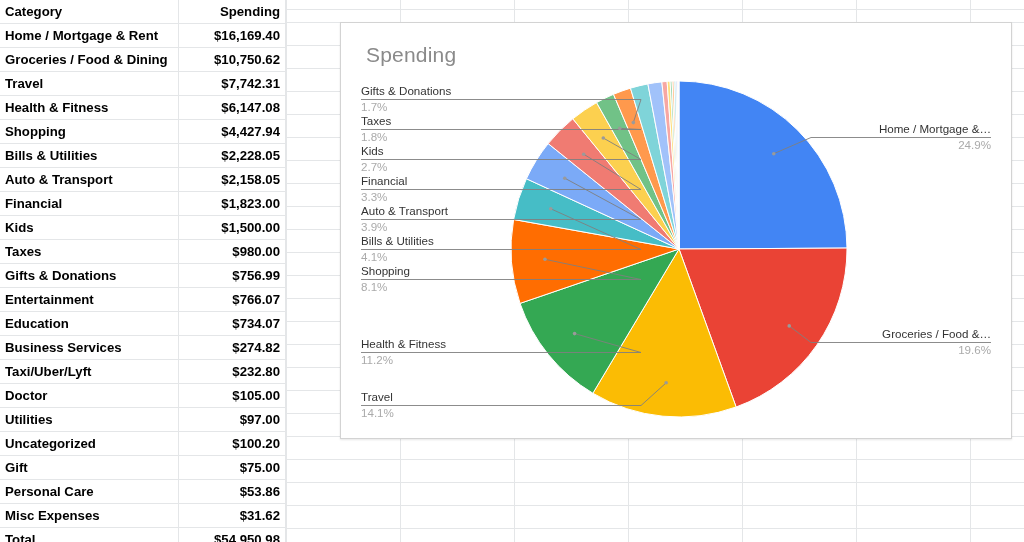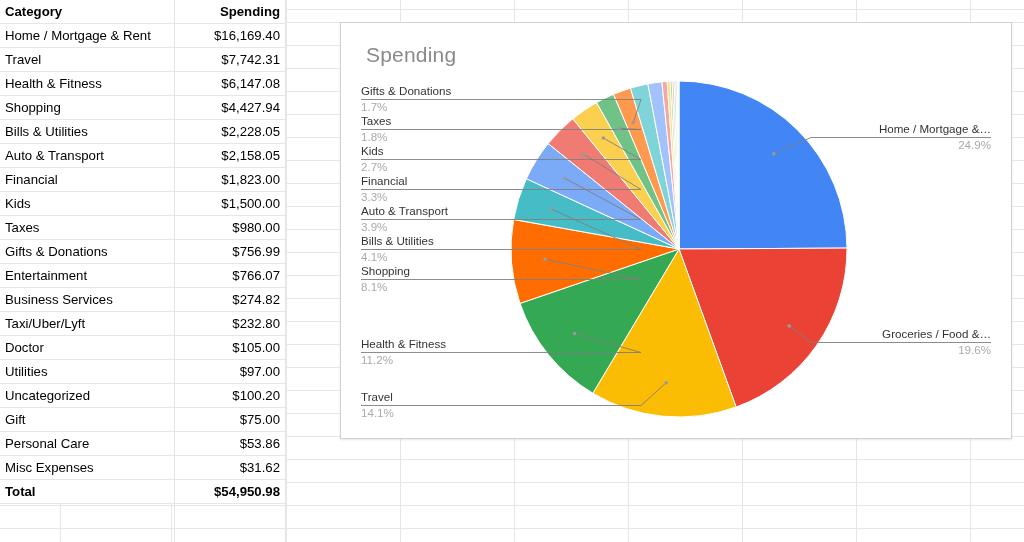--- a/index.html
+++ b/index.html
@@ -53,21 +53,21 @@
     background: transparent;
   }
   #data-table tr { height: 23px; }
   #data-table td, #data-table th {
     border-bottom: 1px solid #e4e6e8;
     padding: 0 5px;
     height: 23px;
     line-height: 22px;
     white-space: nowrap;
     overflow: hidden;
-    font-weight: normal;
+    font-weight: bold;
     background: #ffffff;
   }
   #data-table .cat  { width: 171px; text-align: left; border-right: 1px solid #e4e6e8; }
   #data-table .amt  { width: 114px; text-align: right; border-right: 1px solid #e4e6e8; }
   #data-table thead th { font-weight: bold; font-size: 13.2px; }
   #data-table tr.total-row td { font-weight: bold; }
 
   
   #chart-card {
     position: absolute;
@@ -117,20 +117,24 @@
       <th class="cat">Category</th>
       <th class="amt">Spending</th>
     </tr>
   </thead>
   <tbody id="table-body">
       <tr>
         <td class="cat">Home / Mortgage &amp; Rent</td>
         <td class="amt">$16,169.40</td>
       </tr>
       <tr>
+        <td class="cat">Groceries / Food &amp; Dining</td>
+        <td class="amt">$10,750.62</td>
+      </tr>
+      <tr>
         <td class="cat">Travel</td>
         <td class="amt">$7,742.31</td>
       </tr>
       <tr>
         <td class="cat">Health &amp; Fitness</td>
         <td class="amt">$6,147.08</td>
       </tr>
       <tr>
         <td class="cat">Shopping</td>
         <td class="amt">$4,427.94</td>
@@ -155,20 +159,24 @@
         <td class="cat">Taxes</td>
         <td class="amt">$980.00</td>
       </tr>
       <tr>
         <td class="cat">Gifts &amp; Donations</td>
         <td class="amt">$756.99</td>
       </tr>
       <tr>
         <td class="cat">Entertainment</td>
         <td class="amt">$766.07</td>
+      </tr>
+      <tr>
+        <td class="cat">Education</td>
+        <td class="amt">$734.07</td>
       </tr>
       <tr>
         <td class="cat">Business Services</td>
         <td class="amt">$274.82</td>
       </tr>
       <tr>
         <td class="cat">Taxi/Uber/Lyft</td>
         <td class="amt">$232.80</td>
       </tr>
       <tr>

